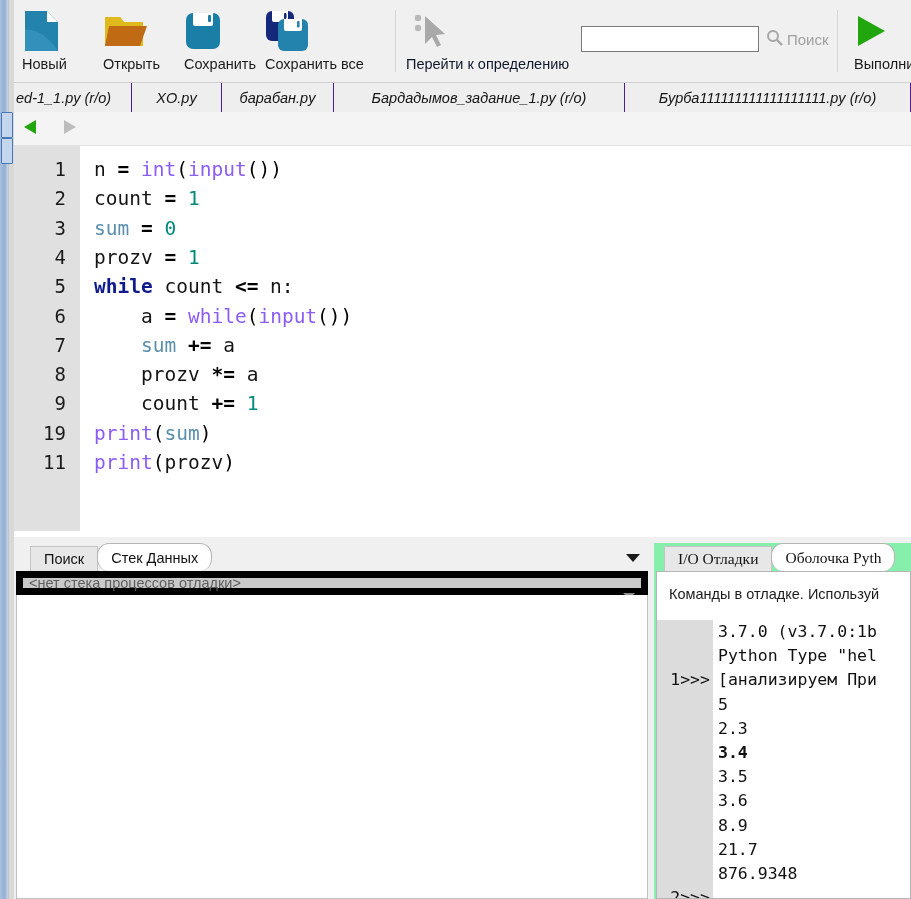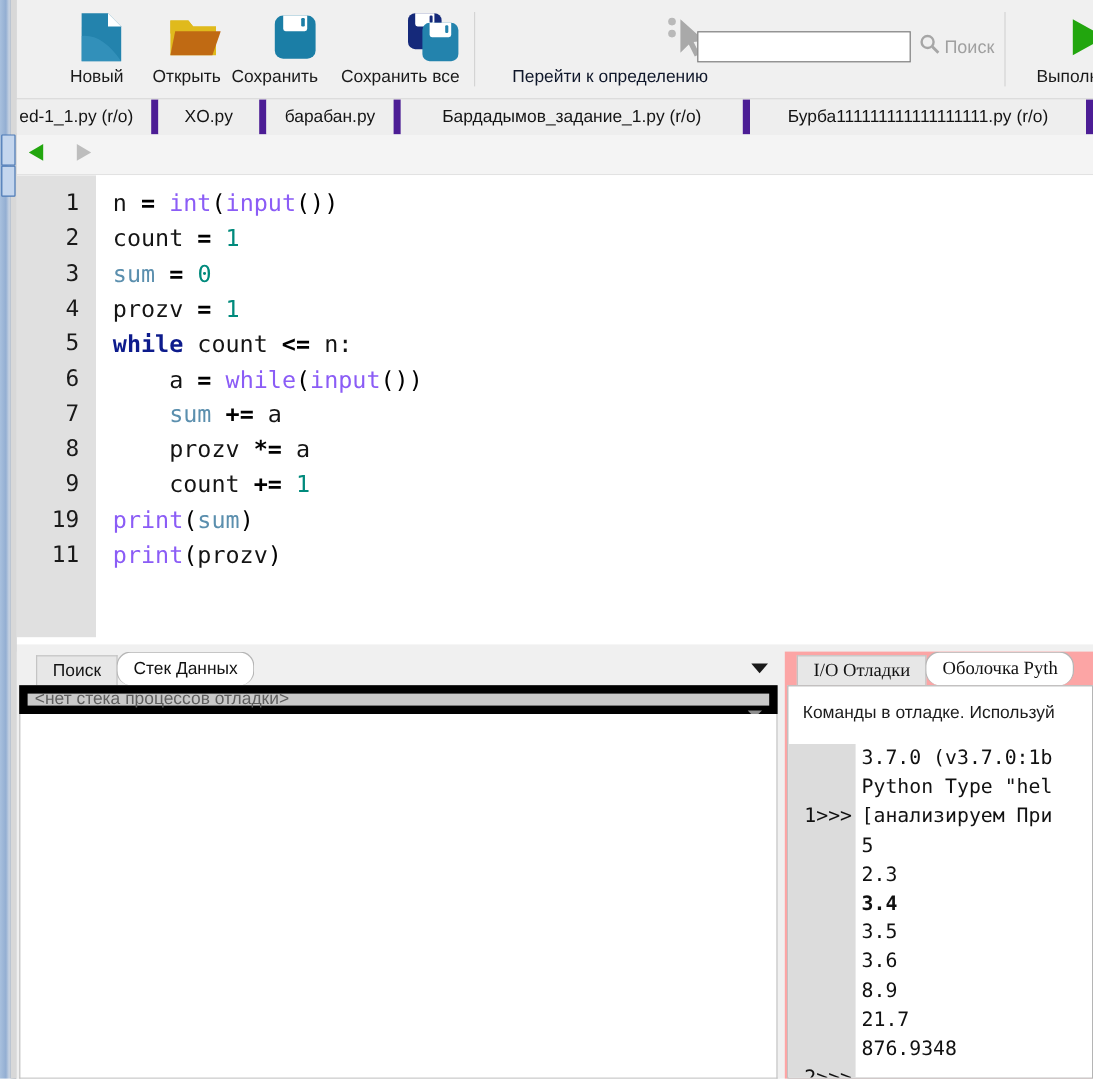--- a/index.html
+++ b/index.html
@@ -16,39 +16,39 @@
     background: linear-gradient(to right,#a8c0de 0%,#93aed2 35%,#c9d4e3 55%,#8c9aac 78%,#6f7b8c 92%,#d6d6d6 100%); }
   .win-edge-in { position:absolute; left:9px; top:0; width:5px; height:899px; background:#d8d8d8; }
   .edge-nub { position:absolute; left:1px; width:12px; height:26px;
     border:1px solid #4a78b5; background:#c4d6ee; border-radius:1px; }
 
   
   .toolbar { position: absolute; left: 14px; top: 0; width: 897px; height: 83px;
     background: #f0f0f0; border-bottom: 1px solid #cfcfcf; }
   .tb-group { position: absolute; top: 4px; height: 78px; display: flex; align-items: flex-start; }
   .tb-btn { width: 81px; height: 76px; display: flex; flex-direction: column;
-    align-items: flex-end; justify-content: flex-start; padding-top: 4px; cursor: pointer; }
+    align-items: flex-start; justify-content: flex-start; padding-top: 4px; cursor: pointer; }
   .tb-btn .ico { height: 46px; display:flex; align-items:center; justify-content:center; }
   .tb-btn .lbl { font-size: 14.5px; color: #1a1a1a; margin-top: 2px; white-space: nowrap; }
   .tb-btn.wide { width: 118px; }
   .tb-btn.disabled .lbl { color: #0f172a; }
   .tb-sep { position:absolute; top:10px; width:1px; height:62px; background:#d4d4d4; }
 
   .searchwrap { position: absolute; left: 567px; top: 26px; display: flex; align-items: center; }
   .search-input { width: 178px; height: 26px; border: 1px solid #7a7a7a; background: #fff;
     font-family: "Liberation Sans", sans-serif; font-size: 13px; padding: 0 4px; outline:none; }
   .search-icon { margin-left: 7px; }
   .search-lbl { margin-left: 4px; font-size: 15px; color: #a0a0a0; }
 
   
   .tabbar { position: absolute; left: 14px; top: 83px; width: 897px; height: 29px;
     background: #eeeeee; border-bottom: 1px solid #b9b9b9; display: flex; }
   .tab { height: 29px; display: flex; align-items: center; justify-content: center;
     padding: 0 0; font-size: 14.5px; color: #141414; white-space: nowrap;
-    border-right: 6px solid #4c1d95; background: #eeeeee; cursor: pointer; }
+    border-right: 1px solid #4c1d95; background: #eeeeee; cursor: pointer; font-style: italic; }
   .tab.first { justify-content: flex-start; padding-left: 2px; }
   .tab.active { background: #eeeeee; }
 
   
   .navrow { position: absolute; left: 14px; top: 112px; width: 897px; height: 34px;
     background: #f4f4f4; border-bottom: 1px solid #e2e2e2; }
   .navrow-inner { position:absolute; left: 6px; top: 0; height: 34px; display: flex; align-items: center; gap: 16px; }
   .navbtn { width: 22px; height: 22px; display:flex; align-items:center; justify-content:center; cursor:pointer; }
 
   
@@ -64,21 +64,21 @@
   .k-fn   { color: #8b5cf6; }
   .k-num  { color: #008a7c; }
   .k-op   { color: #000000; font-weight: bold; }
   .k-var  { color: #141414; }
   .k-sum  { color: #5b8fae; }
   .k-pn   { color: #000000; }
 
   
   .bottom { position: absolute; left: 14px; top: 537px; width: 897px; height: 362px; background: #f0f0f0; }
   .panel-left { position: absolute; left: 0; top: 6px; width: 636px; height: 356px; background: #f0f0f0; }
-  .panel-right { position: absolute; left: 640px; top: 6px; width: 257px; height: 356px; background: #fca5a5; }
+  .panel-right { position: absolute; left: 640px; top: 6px; width: 257px; height: 356px; background: #86efac; }
 
   .ptabs { position: absolute; left: 0; top: 0; height: 28px; display: flex; align-items: flex-end; }
   .ptab { height: 25px; padding: 0 13px; display: flex; align-items: center;
     font-size: 14.5px; color: #131313; background: #e7e7e7; border: 1px solid #c4c4c4;
     border-bottom: none; margin-right: -1px; cursor: pointer; }
   .ptab.active { background: #ffffff; height: 28px; border-color: #b5b5b5; color:#111;border-radius:12px; }
   .ptab.serif { font-family: "Liberation Serif", serif; font-size: 15.5px; }
 
   .pdropdown { position: absolute; right: 10px; top: 6px; cursor: pointer; }
 

